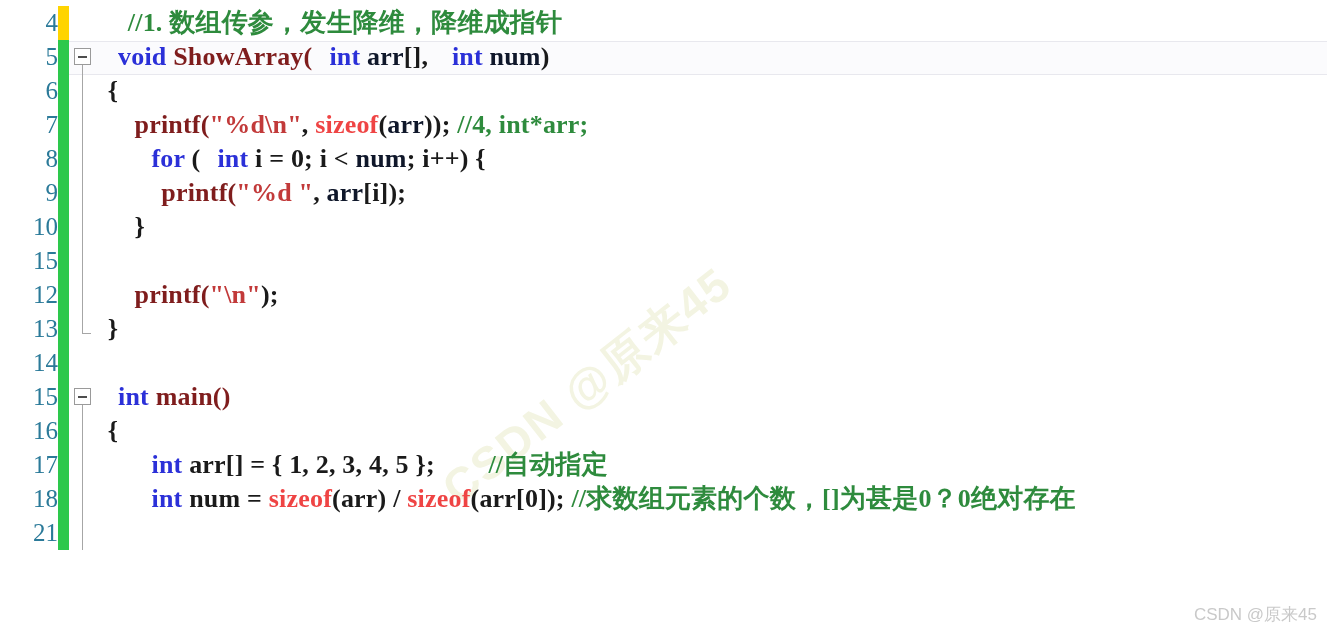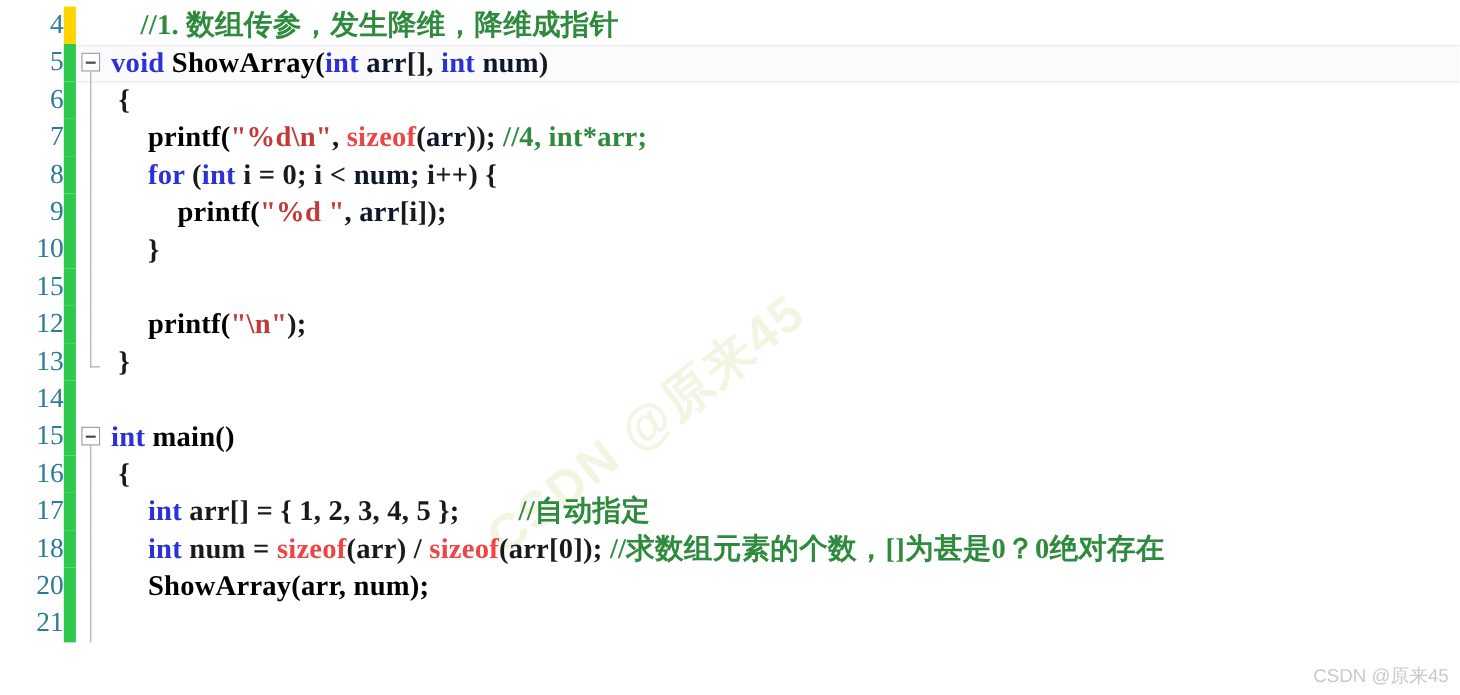--- a/index.html
+++ b/index.html
@@ -98,22 +98,22 @@
   
   .row.highlight .hl{
     position:absolute;left:69px;top:1px;right:0;height:32px;
     background:#fbfbfd;
     border-top:1px solid #e8e8ee;
     border-bottom:1px solid #e8e8ee;
     z-index:-1;
   }
 
   
-  .kw       {color:#2b30d8;}  
-  .fn       {color:#000000;}  
+  .kw       {color:#2b30d8;margin-left:17px;}  
+  .fn       {color:#7f1d1d;}  
   .op       {color:#1a1a1a;}
   .param    {color:#0f172a;}  
   .ident    {color:#1a1a1a;}
   .num      {color:#1a1a1a;}
   .str      {color:#c23a3a;}
   .cmt      {color:#2e8b3d;}
   .sizeof   {color:#ef4444;}
 
   
   .csdn{
@@ -252,28 +252,20 @@
       </div>
       <div class="row">
         <div class="lineno">18</div>
         <div class="track green"></div>
         <div class="fold">
           <div class="fold-line"></div>
         </div>
         <div class="code"><span class="op">     </span><span class="kw">int</span><span class="ident"> num = </span><span class="sizeof">sizeof</span><span class="op">(arr) / </span><span class="sizeof">sizeof</span><span class="op">(arr[</span><span class="num">0</span><span class="op">]); </span><span class="cmt">//求数组元素的个数，[]为甚是0？0绝对存在</span></div>
       </div>
       <div class="row">
-        <div class="lineno">20</div>
-        <div class="track green"></div>
-        <div class="fold">
-          <div class="fold-line"></div>
-        </div>
-        <div class="code"><span class="fn">     ShowArray(arr, num);</span></div>
-      </div>
-      <div class="row">
         <div class="lineno">21</div>
         <div class="track green"></div>
         <div class="fold">
           <div class="fold-line"></div>
         </div>
         <div class="code"><span class="op"></span></div>
       </div>
     </div>
 
   <div class="csdn">CSDN @原来45</div>

